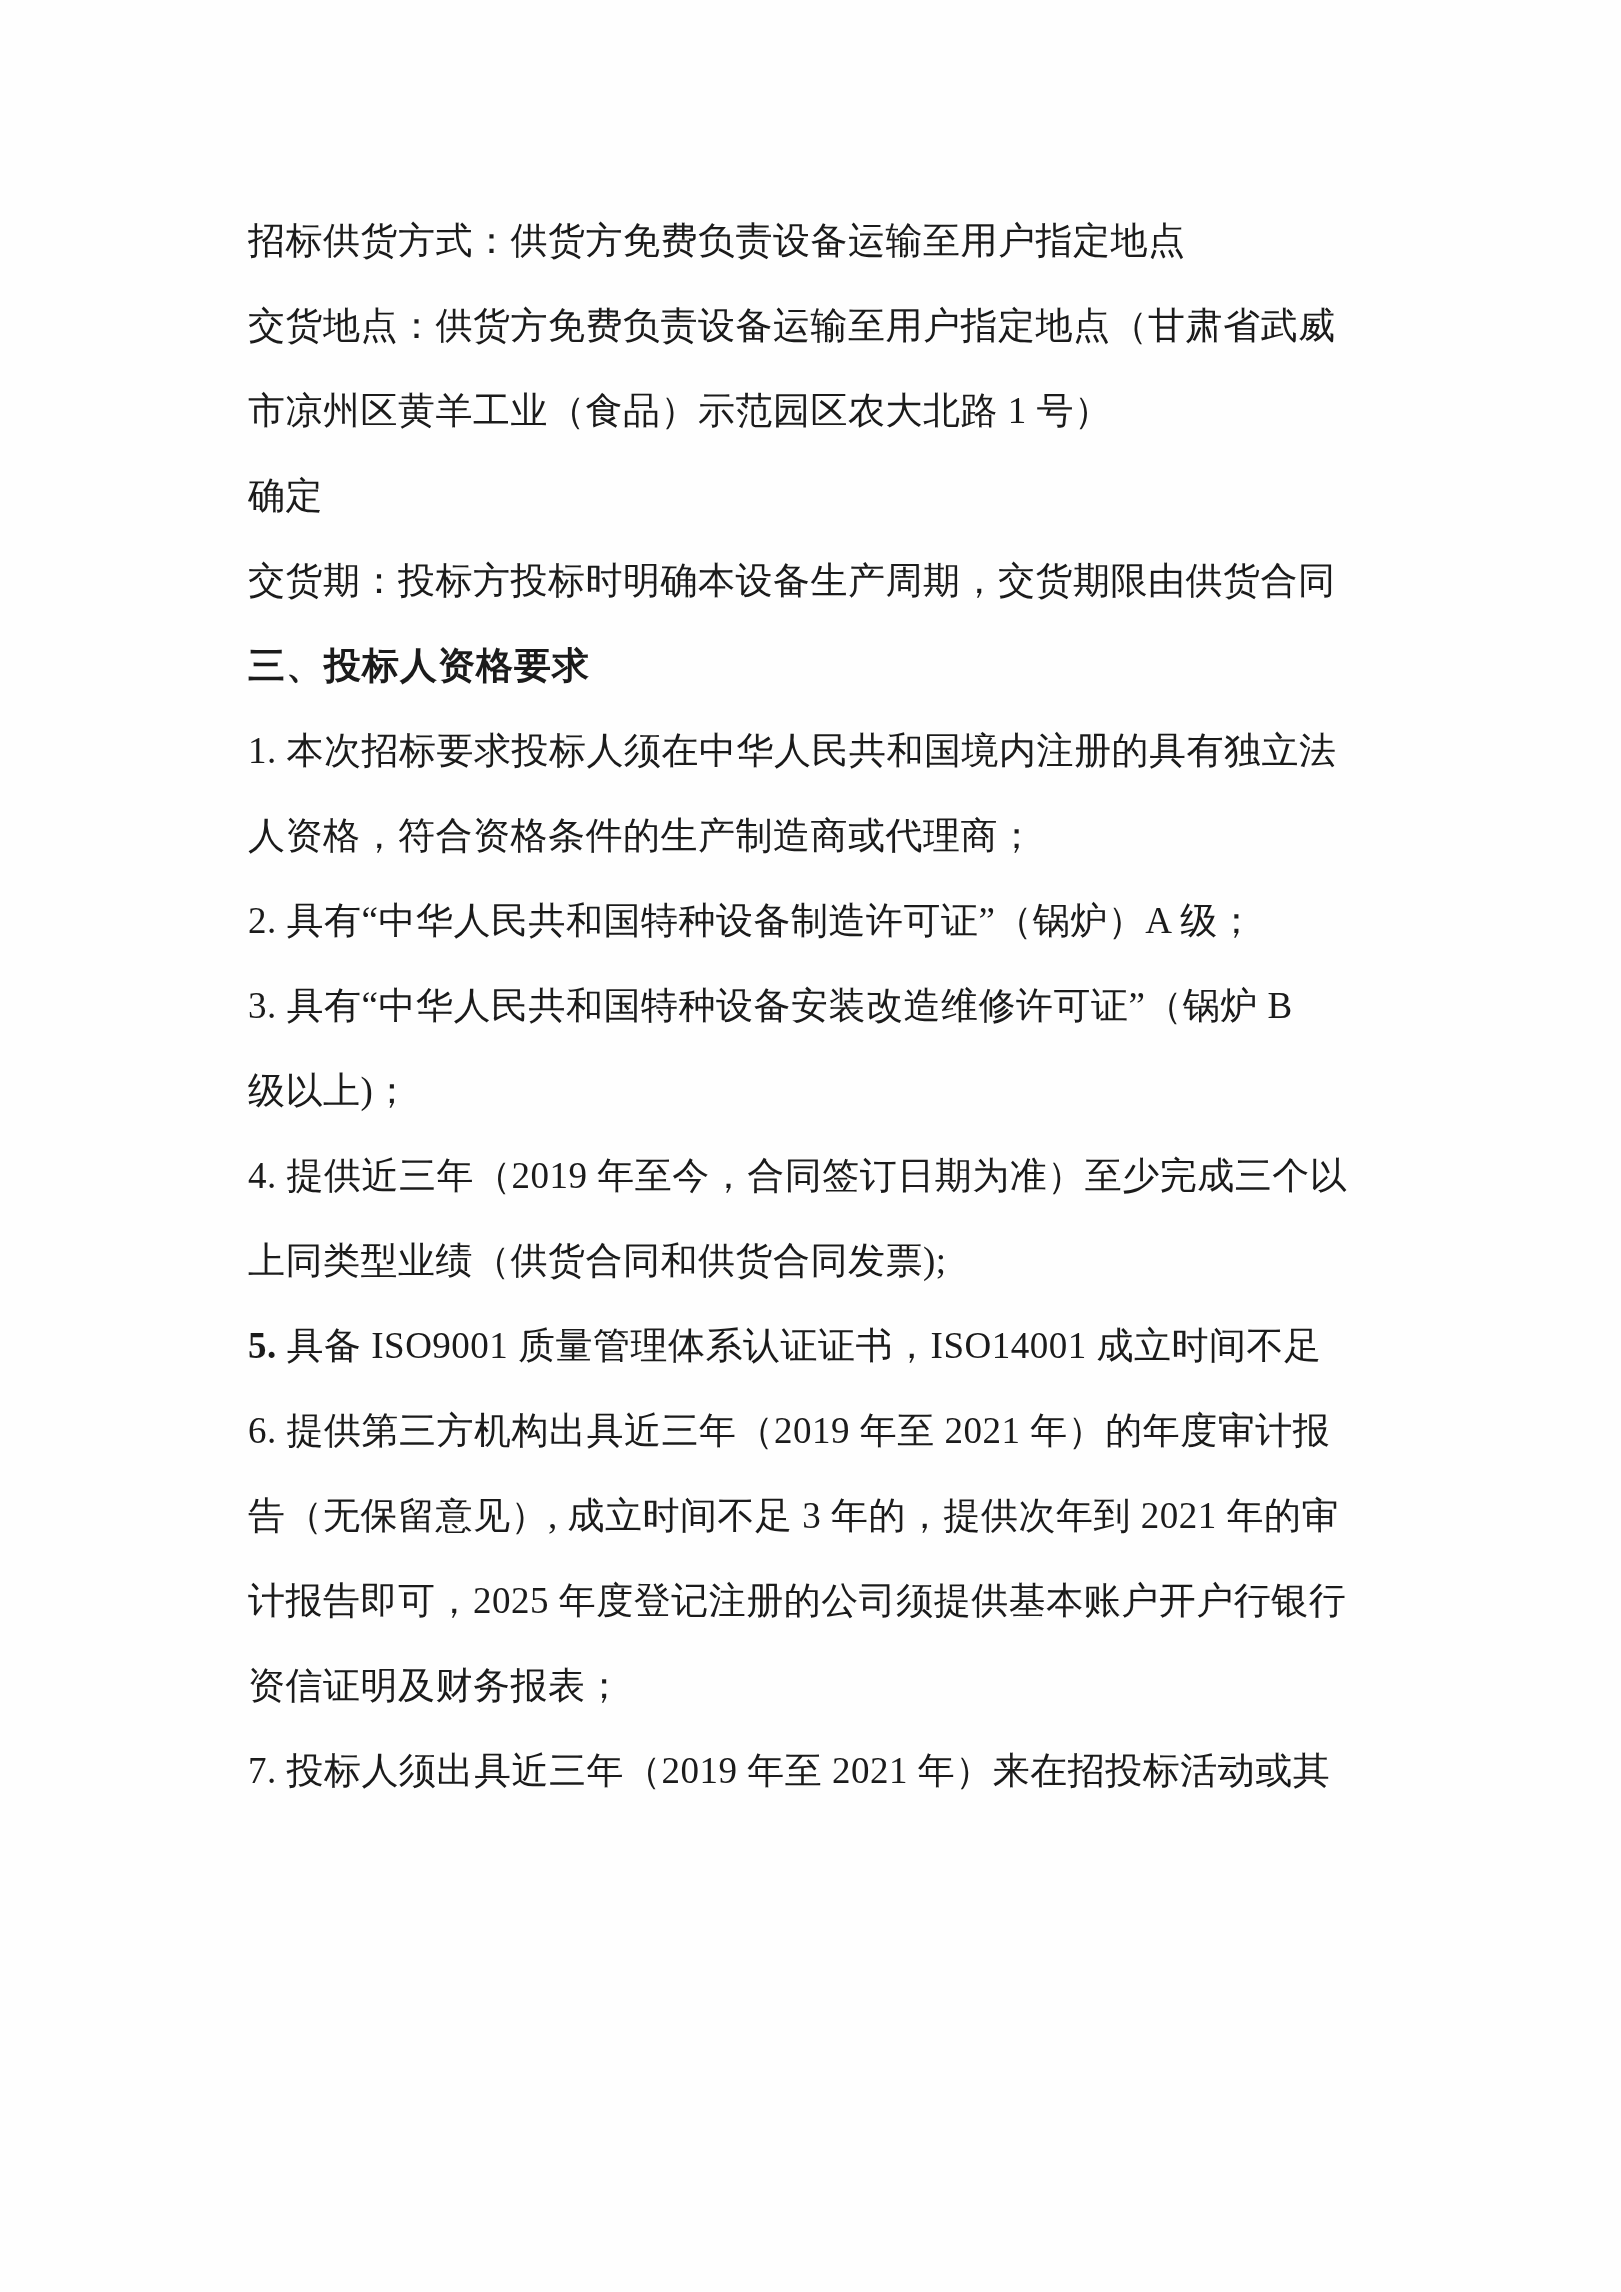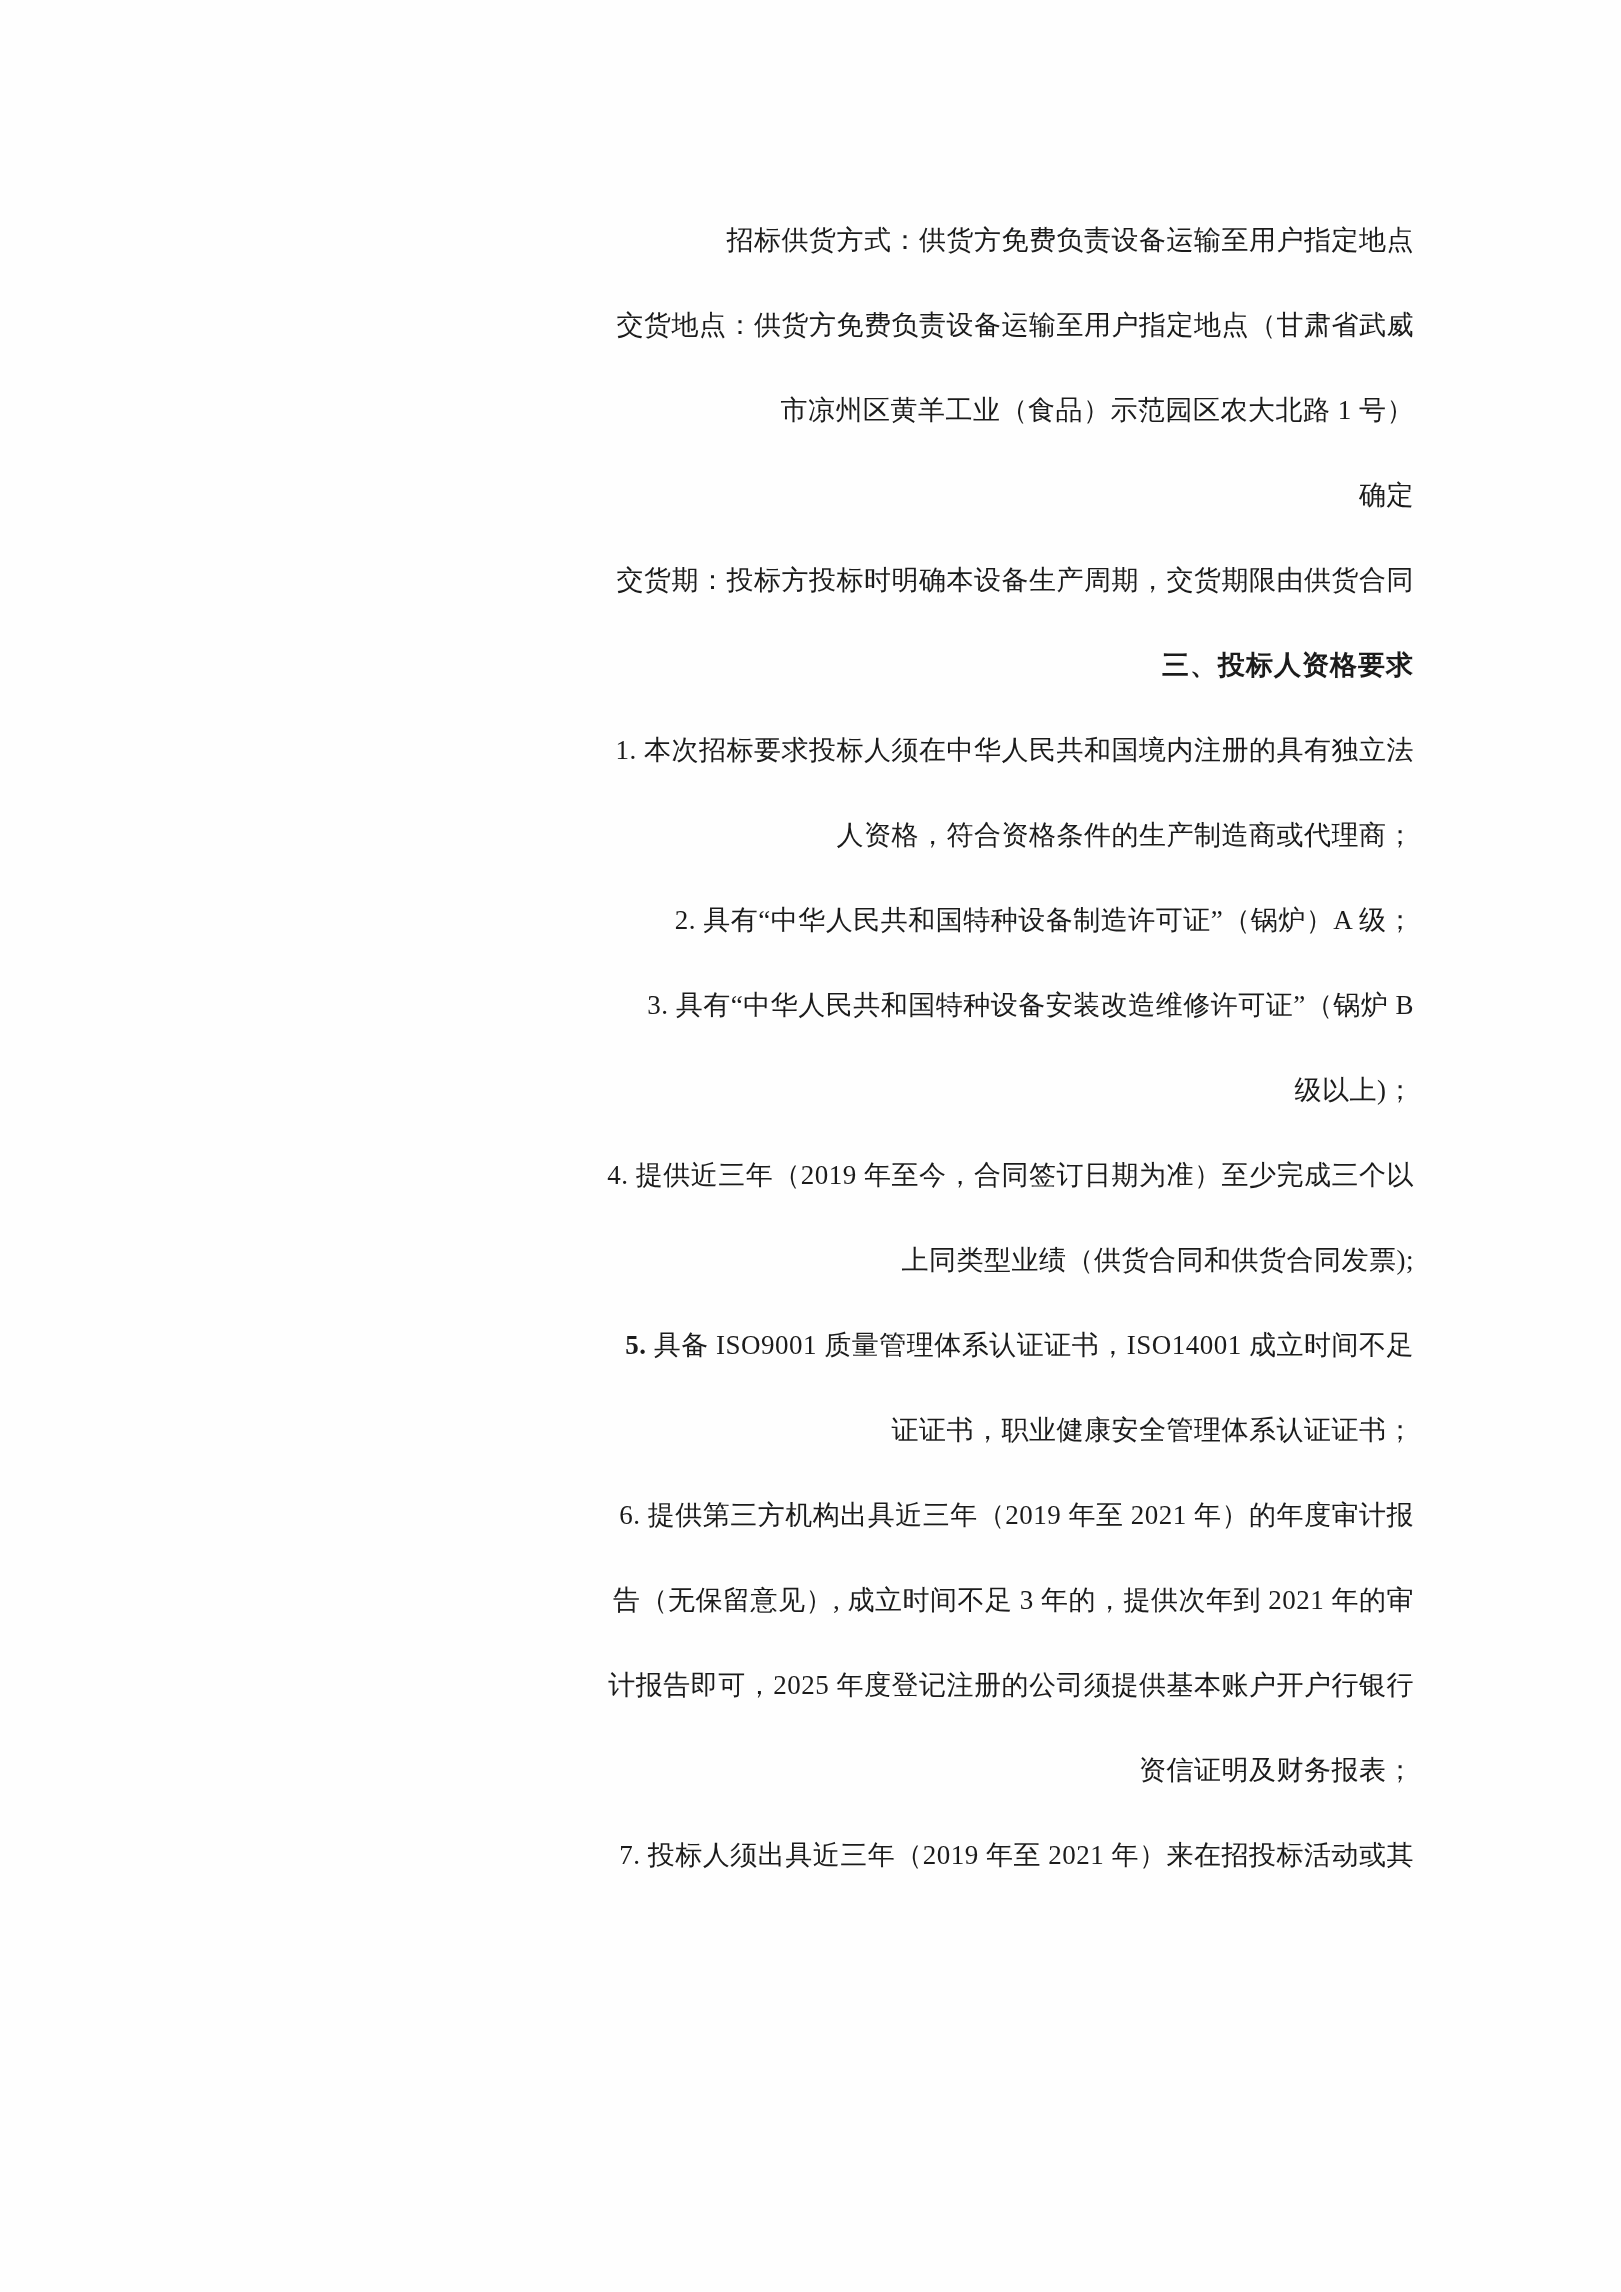--- a/index.html
+++ b/index.html
@@ -15,27 +15,26 @@
     overflow: hidden;
   }
   .content {
     position: absolute;
     left: 248px;
     top: 198px;
     width: 1166px;
   }
   .line {
     font-family: "Liberation Serif", "DejaVu Serif", serif;
-    font-size: 27px;
+    font-size: 37px;
     line-height: 85px;
     height: 85px;
     color: #1b1b1b;
     white-space: pre;
     letter-spacing: 0.5px;
-    text-align: right;
   }
   .line.heading {
     font-weight: 700;
     letter-spacing: 1px;
   }
   .prefix-bold {
     font-weight: 700;
   }
 </style>
 </head>
@@ -50,21 +49,20 @@
     <div class="line">交货期：投标方投标时明确本设备生产周期，交货期限由供货合同</div>
     <div class="line heading">三、投标人资格要求</div>
     <div class="line">1. 本次招标要求投标人须在中华人民共和国境内注册的具有独立法</div>
     <div class="line">人资格，符合资格条件的生产制造商或代理商；</div>
     <div class="line">2. 具有“中华人民共和国特种设备制造许可证”（锅炉）A 级；</div>
     <div class="line">3. 具有“中华人民共和国特种设备安装改造维修许可证”（锅炉 B</div>
     <div class="line">级以上)；</div>
     <div class="line">4. 提供近三年（2019 年至今，合同签订日期为准）至少完成三个以</div>
     <div class="line">上同类型业绩（供货合同和供货合同发票);</div>
     <div class="line"><span class="prefix-bold">5.</span><span> 具备 ISO9001 质量管理体系认证证书，ISO14001 成立时间不足</span></div>
-    <div class="line">证证书，职业健康安全管理体系认证证书；</div>
     <div class="line">6. 提供第三方机构出具近三年（2019 年至 2021 年）的年度审计报</div>
     <div class="line">告（无保留意见）, 成立时间不足 3 年的，提供次年到 2021 年的审</div>
     <div class="line">计报告即可，2025 年度登记注册的公司须提供基本账户开户行银行</div>
     <div class="line">资信证明及财务报表；</div>
     <div class="line">7. 投标人须出具近三年（2019 年至 2021 年）来在招投标活动或其</div>
   </div>
 </div>
 
 
 </body></html>

